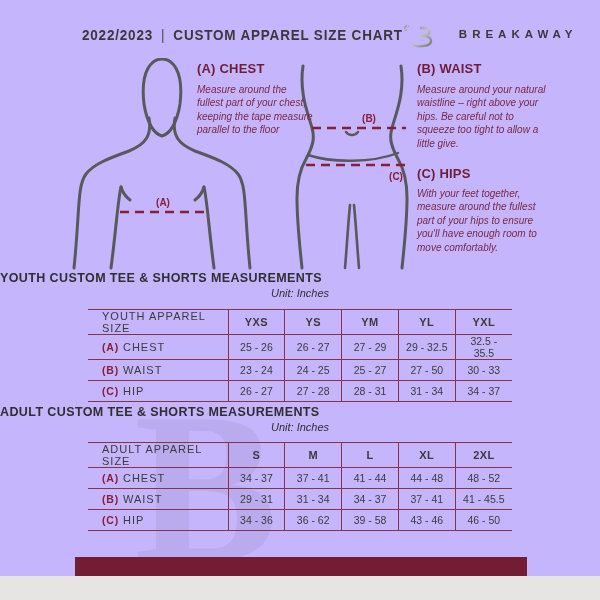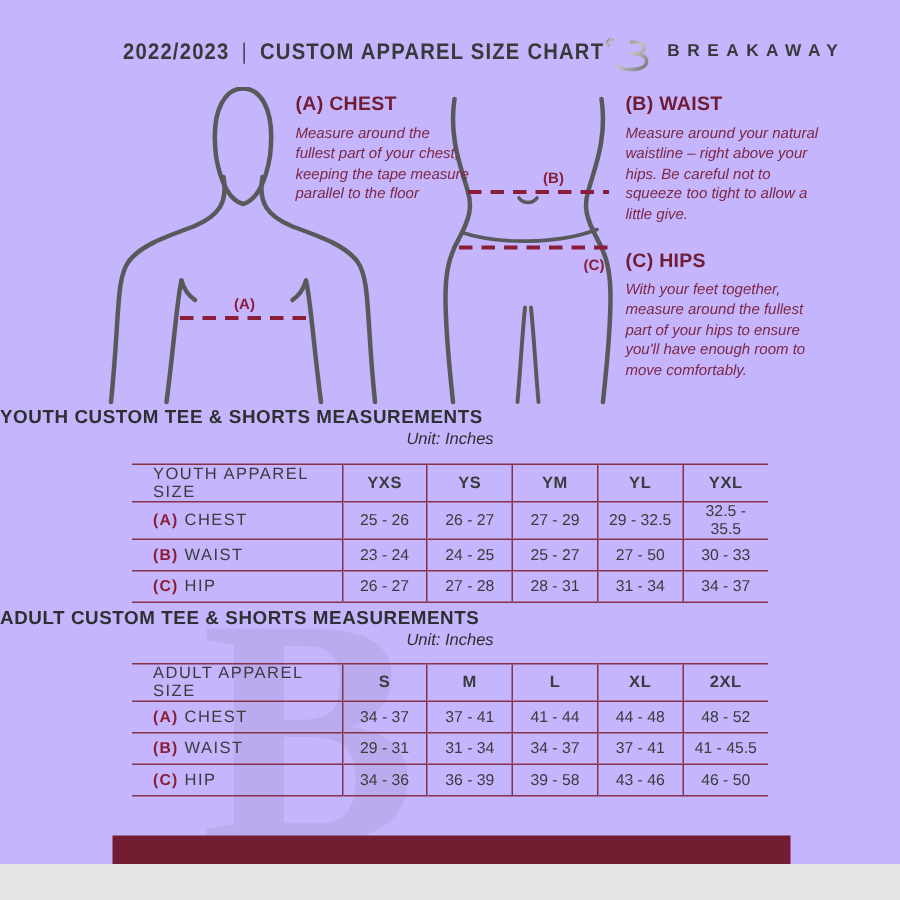--- a/index.html
+++ b/index.html
@@ -14,21 +14,21 @@
   .header {
     position: absolute; top: 18px; left: 82px; right: 82px; height: 32px;
     display: flex; align-items: center; justify-content: space-between;
   }
   .doc-title {
     font-weight: bold; font-size: 13.5px; letter-spacing: 0.8px;
     color: #39393b; white-space: nowrap;
     transform: scaleY(1.12); transform-origin: left center;
   }
   .doc-title .bar { margin: 0 8px; font-weight: normal; color: #4a4a4c; }
-  .brand { display: flex; align-items: center; gap: 10px; justify-content: flex-end; }
+  .brand { display: flex; align-items: center; gap: 24px; justify-content: flex-end; }
   .brand-name {
     font-weight: bold; font-size: 11.5px; letter-spacing: 5px;
     color: #39393b; white-space: nowrap;
   }
 
   
   .diagram-svg { position: absolute; left: 0; top: 58px; }
 
   .guide-head {
     position: absolute; font-weight: bold; font-size: 13px;
@@ -254,21 +254,21 @@
           <td class="lbl"><span class="pfx">(B)</span><span class="rowlbl">WAIST</span></td>
           <td class="vt">29 - 31</td>
           <td class="vt">31 - 34</td>
           <td class="vt">34 - 37</td>
           <td class="vt">37 - 41</td>
           <td class="vt">41 - 45.5</td>
         </tr>
         <tr>
           <td class="lbl"><span class="pfx">(C)</span><span class="rowlbl">HIP</span></td>
           <td class="vt">34 - 36</td>
-          <td class="vt">36 - 39</td>
+          <td class="vt">36 - 62</td>
           <td class="vt">39 - 58</td>
           <td class="vt">43 - 46</td>
           <td class="vt">46 - 50</td>
         </tr>
       </tbody>
     </table>
   </div>
 
   <div class="footer-bar"></div>
 

